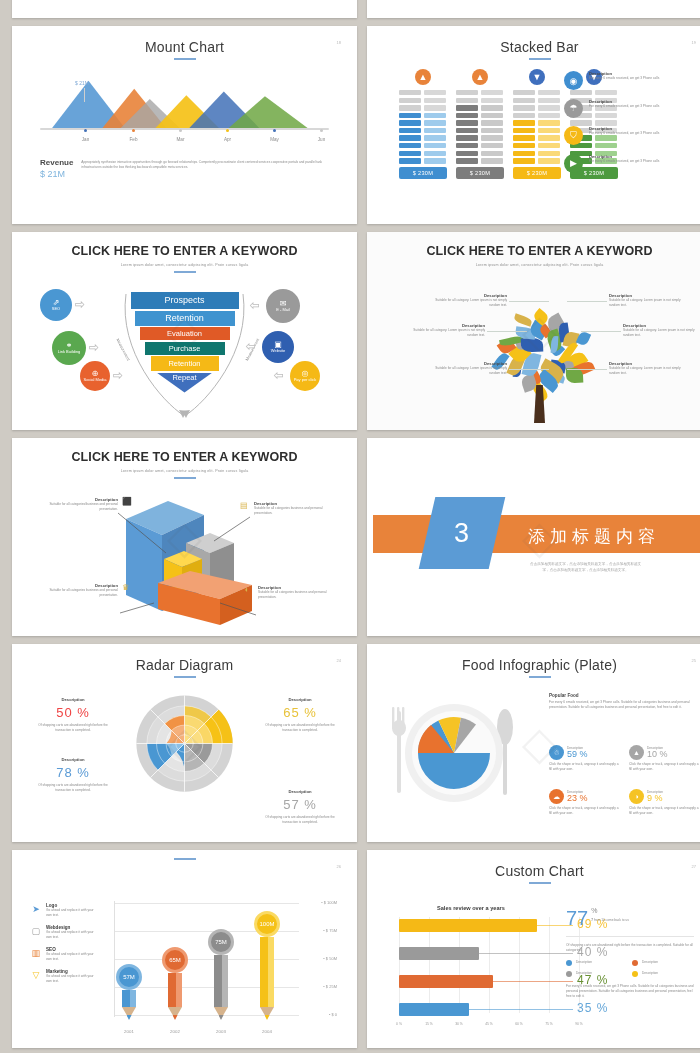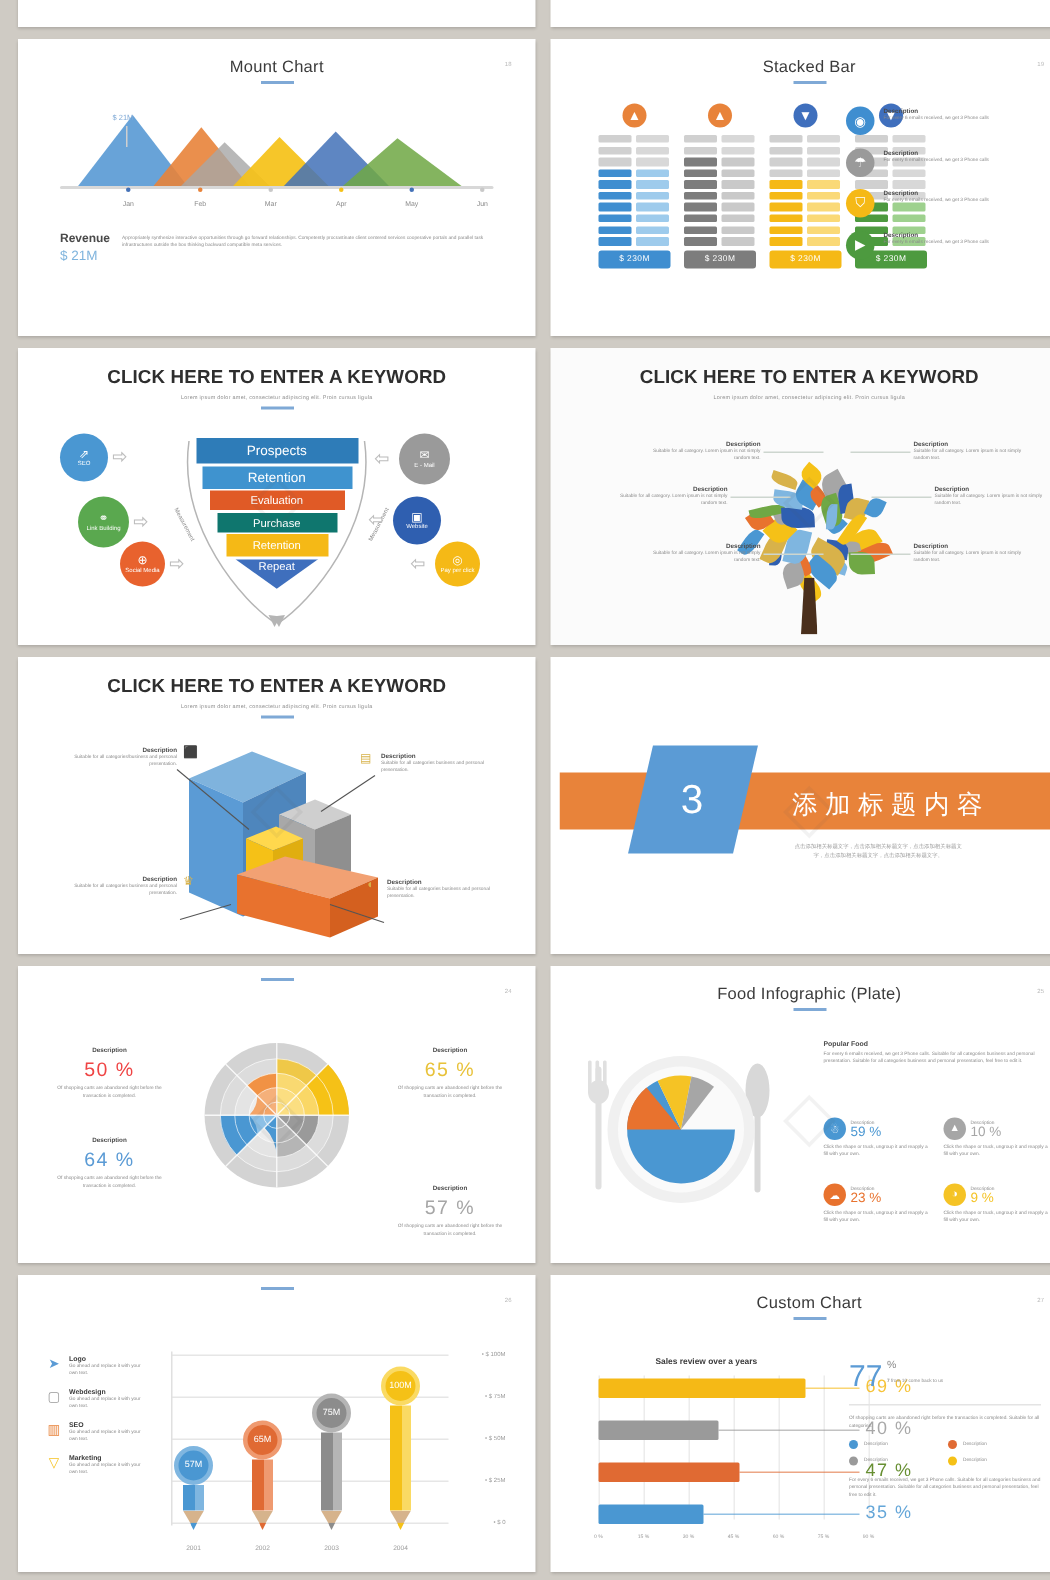--- a/index.html
+++ b/index.html
@@ -21,21 +21,21 @@
   }
   .slide {
     background: #ffffff;
     position: relative;
     overflow: hidden;
     box-shadow: 0 1px 2px rgba(0,0,0,0.18);
   }
   .slide-inner { position: absolute; inset: 5px 6px 6px 6px; overflow: hidden; }
   .title {
     text-align: center;
-    font-size: 11px;
+    font-size: 14px;
     color: #3b3b3b;
     font-weight: 400;
     letter-spacing: .2px;
     padding-top: 8px;
   }
   .title-ul { width: 22px; height: 2px; background: #7fa9d6; margin: 3px auto 0; }
   .kw-title {
     text-align: center;
     font-size: 12.5px;
     font-weight: bold;
@@ -586,20 +586,21 @@
       <span>3</span>
     </div>
     <div class="cn-title">添加标题内容</div>
     <div class="cn-body">点击添加相关标题文字，点击添加相关标题文字，点击添加相关标题文字，点击添加相关标题文字，点击添加相关标题文字。</div>
     <div class="wm">◇</div>
    </div>
   </div>
 
   <div class="slide">
    <div class="slide-inner">
+    <div class="title">Radar Diagram</div>
     <div class="title-ul"></div>
     <div class="pagenum">24</div>
 
     <svg viewBox="0 0 120 120" style="position:absolute;left:114px;top:42px;width:105px;height:105px;">
       <g transform="translate(60,60)">
         <circle r="55" fill="#d3d3d3"></circle>
             <circle r="43" fill="#dcdcdc"></circle>
         <circle r="32" fill="#e4e4e4"></circle>
             <circle r="21" fill="#ededed"></circle>
             <circle r="10" fill="#f6f6f6"></circle>
@@ -631,21 +632,21 @@
       </g>
     </svg>
 
     <div class="rd-blk" style="left:20px;top:48px;">
       <div class="desc-h">Description</div>
       <div class="rd-pct" style="color:#ef4444;">50 %</div>
       <div class="micro">Of shopping carts are abandoned right before the transaction is completed.</div>
     </div>
     <div class="rd-blk" style="left:20px;top:108px;">
       <div class="desc-h">Description</div>
-      <div class="rd-pct" style="color:#5b9bd5;">64 %</div>
+      <div class="rd-pct" style="color:#5b9bd5;">78 %</div>
       <div class="micro">Of shopping carts are abandoned right before the transaction is completed.</div>
     </div>
     <div class="rd-blk" style="right:16px;top:48px;">
       <div class="desc-h">Description</div>
       <div class="rd-pct" style="color:#e8c23a;">65 %</div>
       <div class="micro">Of shopping carts are abandoned right before the transaction is completed.</div>
     </div>
     <div class="rd-blk" style="right:16px;top:108px;margin-top:32px;">
       <div class="desc-h">Description</div>
       <div class="rd-pct" style="color:#a6a6a6;">57 %</div>

